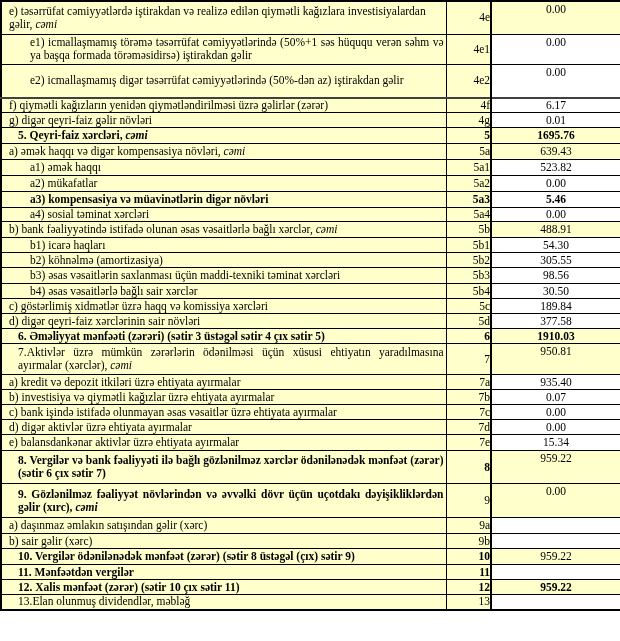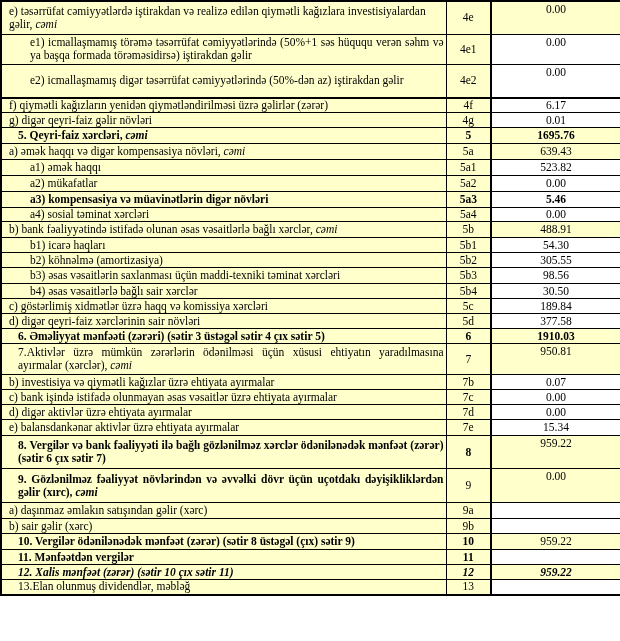--- a/index.html
+++ b/index.html
@@ -3,26 +3,26 @@
 <meta charset="utf-8">
 <style>
   html,body{margin:0;padding:0;background:#ffffff;}
   #page{width:620px;height:641px;background:#ffffff;overflow:hidden;
         font-family:"Liberation Serif","DejaVu Serif",serif;color:#000;}
   table#report{border-collapse:collapse;table-layout:fixed;width:620px;
         border:2px solid #000;}
   td{border:1px solid #000;vertical-align:middle;font-size:11.5px;
      line-height:13px;overflow:hidden;padding:0;}
   td.label{background:var(--yellow,#FFFFCC);padding-right:2px;margin-left:41px;}
-  td.code{background:var(--yellow,#FFFFCC);text-align:center;margin-left:40px;}
+  td.code{background:var(--yellow,#FFFFCC);text-align:right;margin-left:40px;}
   td.value{border-left:2px solid #000;text-align:center;padding:0 3px;}
   td.value.vw{background:#ffffff;}
   td.value.vy{background:var(--yellow,#FFFFCC);}
   tr.tall td.value{vertical-align:top;padding-top:1px;}
-  tr.thick-top td{border-top:2px solid #000000;}
+  tr.thick-top td{border-top:2px solid #404040;}
   .ind0{padding-left:16px;}
   .ind1{padding-left:7px;}
   .ind2{padding-left:28px;}
   .bold{font-weight:700;}
   .it{font-style:italic;}
   .justify{text-align:justify;}
 </style>
 </head>
 <body>
 
@@ -128,20 +128,25 @@
           <td class="label ind0 bold"><span>6. Əməliyyat mənfəəti (zərəri) (sətir 3 üstəgəl sətir 4 çıx sətir 5)</span><span class="it"></span></td>
           <td class="code bold">6</td>
           <td class="value vy bold">1910.03</td>
         </tr>
         <tr class="tall " style="height: 31px;">
           <td class="label ind0 justify"><span>7.Aktivlər üzrə mümkün zərərlərin ödənilməsi üçün xüsusi ehtiyatın yaradılmasına ayırmalar (xərclər), </span><span class="it">cəmi</span></td>
           <td class="code">7</td>
           <td class="value vy">950.81</td>
         </tr>
         <tr class="" style="height: 15px;">
+          <td class="label ind1"><span>a) kredit və depozit itkiləri üzrə ehtiyata ayırmalar</span><span class="it"></span></td>
+          <td class="code">7a</td>
+          <td class="value vw">935.40</td>
+        </tr>
+        <tr class="" style="height: 15px;">
           <td class="label ind1"><span>b) investisiya və qiymətli kağızlar üzrə ehtiyata ayırmalar</span><span class="it"></span></td>
           <td class="code">7b</td>
           <td class="value vw">0.07</td>
         </tr>
         <tr class="" style="height: 15px;">
           <td class="label ind1"><span>c) bank işində istifadə olunmayan əsas vəsaitlər üzrə ehtiyata ayırmalar</span><span class="it"></span></td>
           <td class="code">7c</td>
           <td class="value vw">0.00</td>
         </tr>
         <tr class="" style="height: 15px;">
@@ -177,21 +182,21 @@
         <tr class="" style="height: 16px;">
           <td class="label ind0 bold"><span>10. Vergilər ödənilənədək mənfəət (zərər) (sətir 8 üstəgəl (çıx) sətir 9)</span><span class="it"></span></td>
           <td class="code bold">10</td>
           <td class="value vy">959.22</td>
         </tr>
         <tr class="" style="height: 15px;">
           <td class="label ind0 bold"><span>11. Mənfəətdən vergilər</span><span class="it"></span></td>
           <td class="code bold">11</td>
           <td class="value vw"></td>
         </tr>
-        <tr class="" style="height: 15px; font-style: italic;">
+        <tr class="" style="height: 15px;">
           <td class="label ind0 bold"><span>12. Xalis mənfəət (zərər) (sətir 10 çıx sətir 11)</span><span class="it"></span></td>
           <td class="code bold">12</td>
           <td class="value vy bold">959.22</td>
         </tr>
         <tr class="" style="height: 15px;">
           <td class="label ind0"><span>13.Elan olunmuş dividendlər, məbləğ</span><span class="it"></span></td>
           <td class="code">13</td>
           <td class="value vw"></td>
         </tr>
       </tbody>

